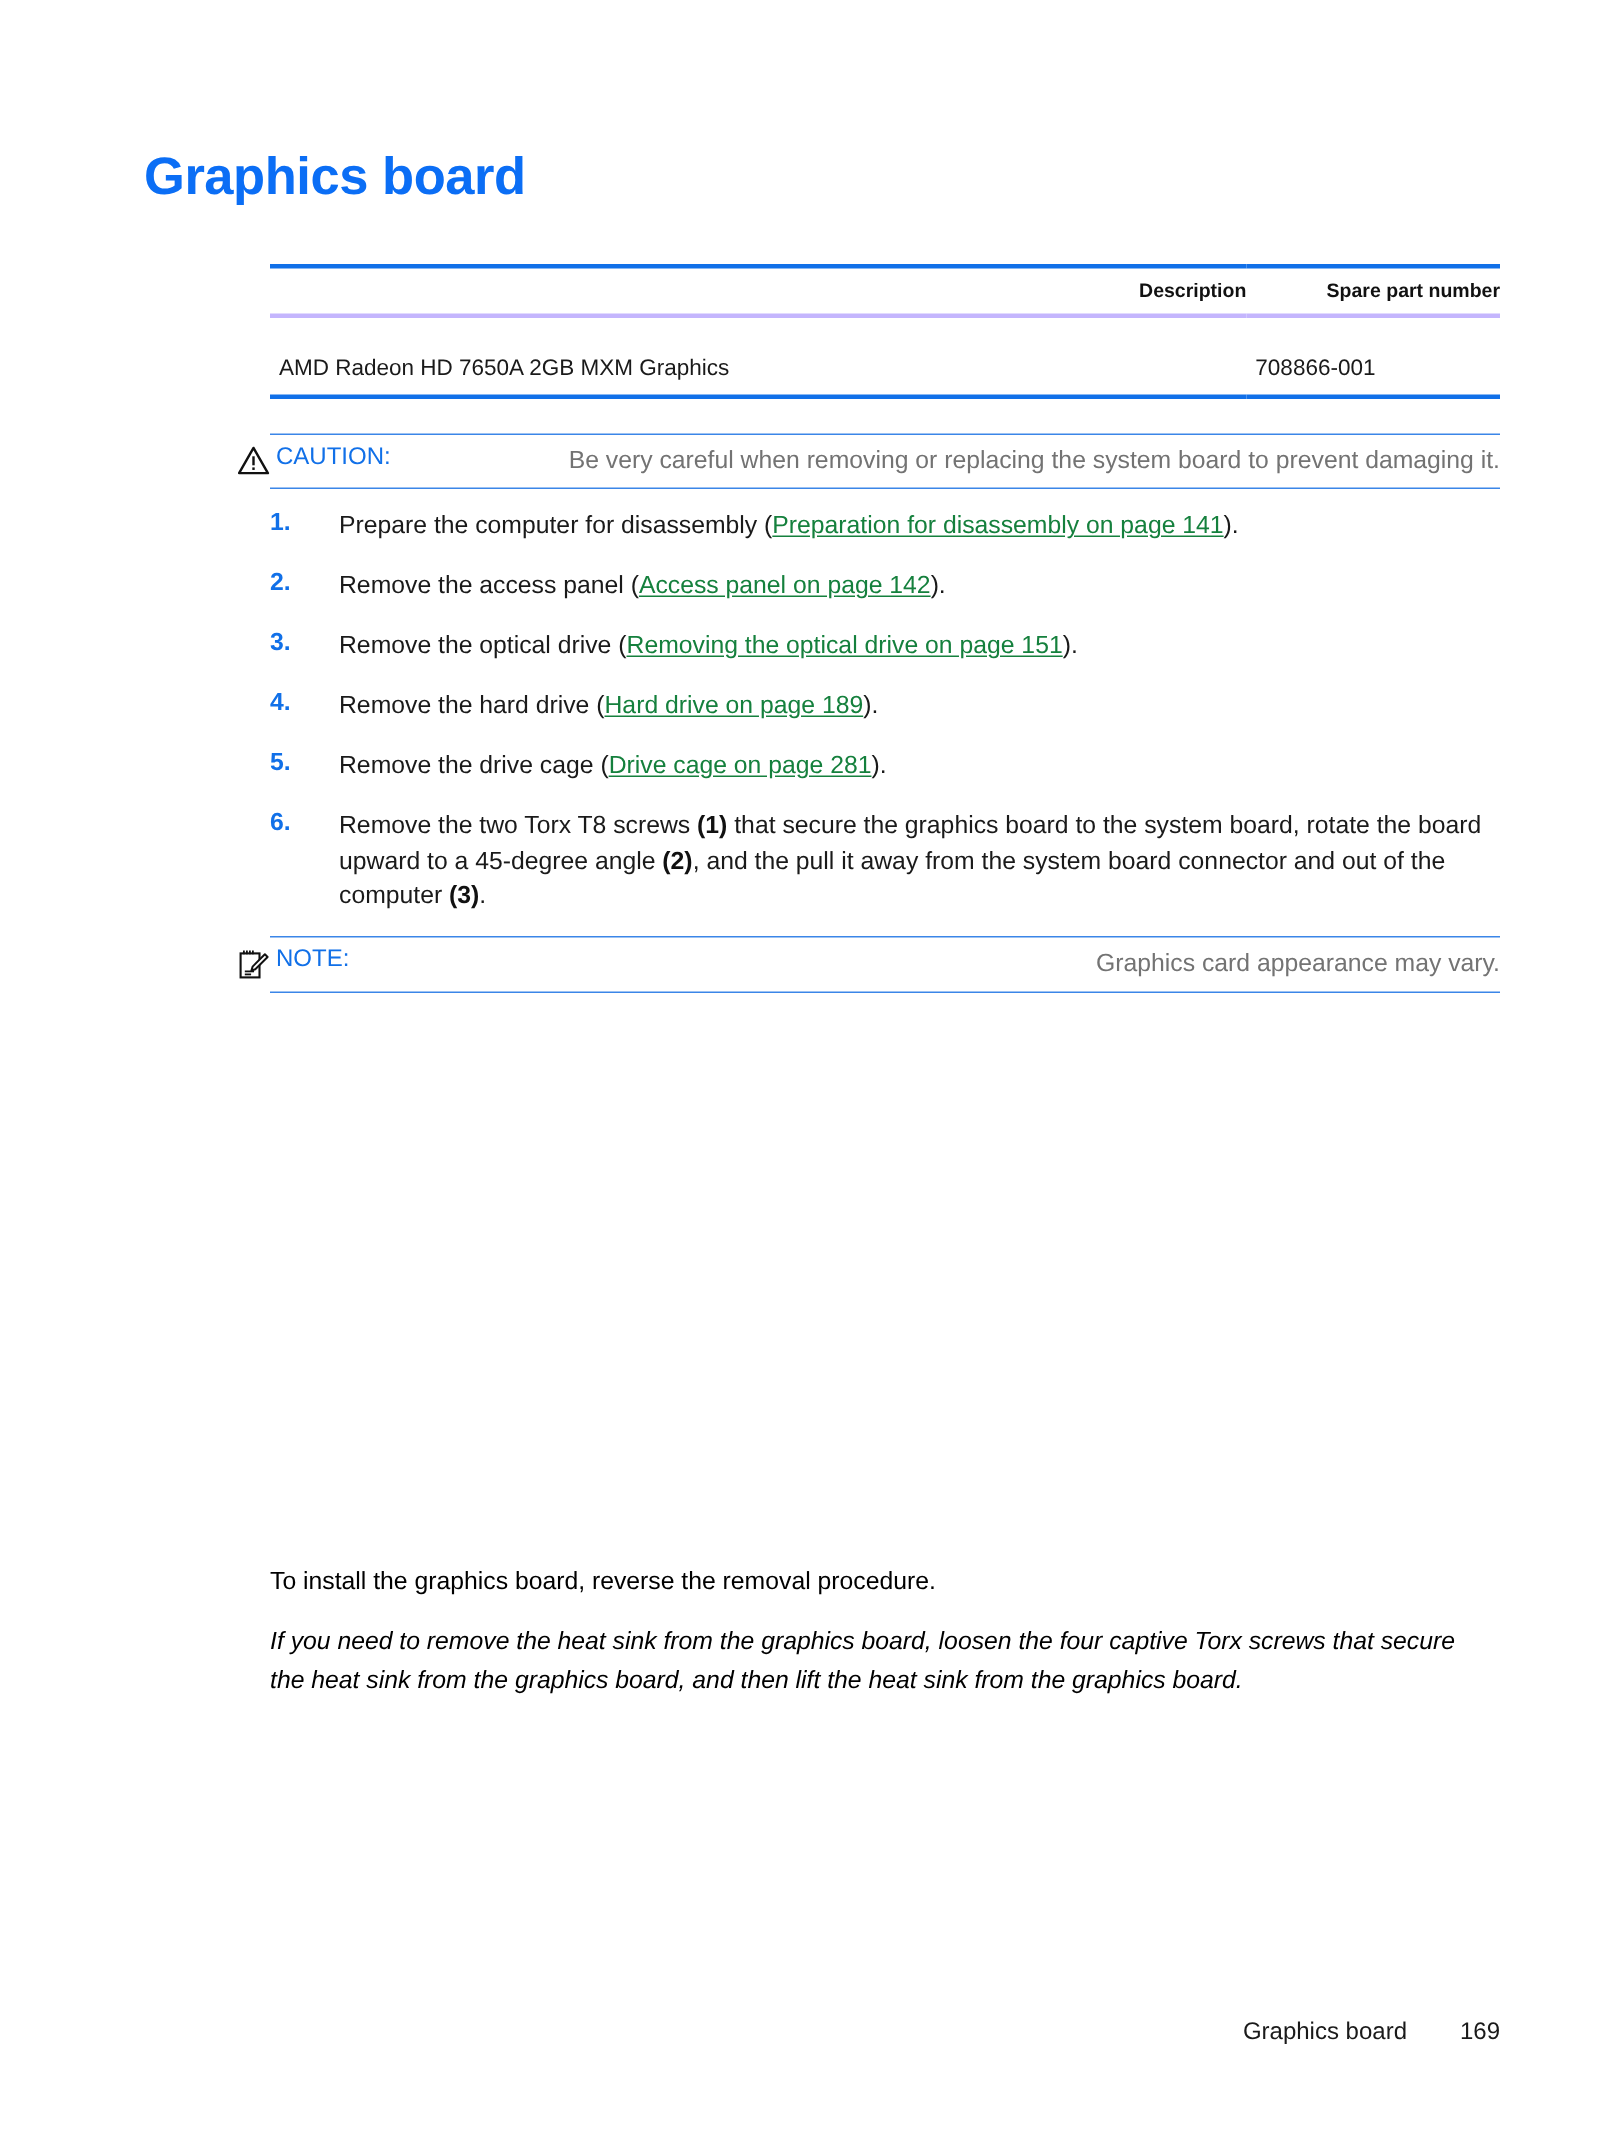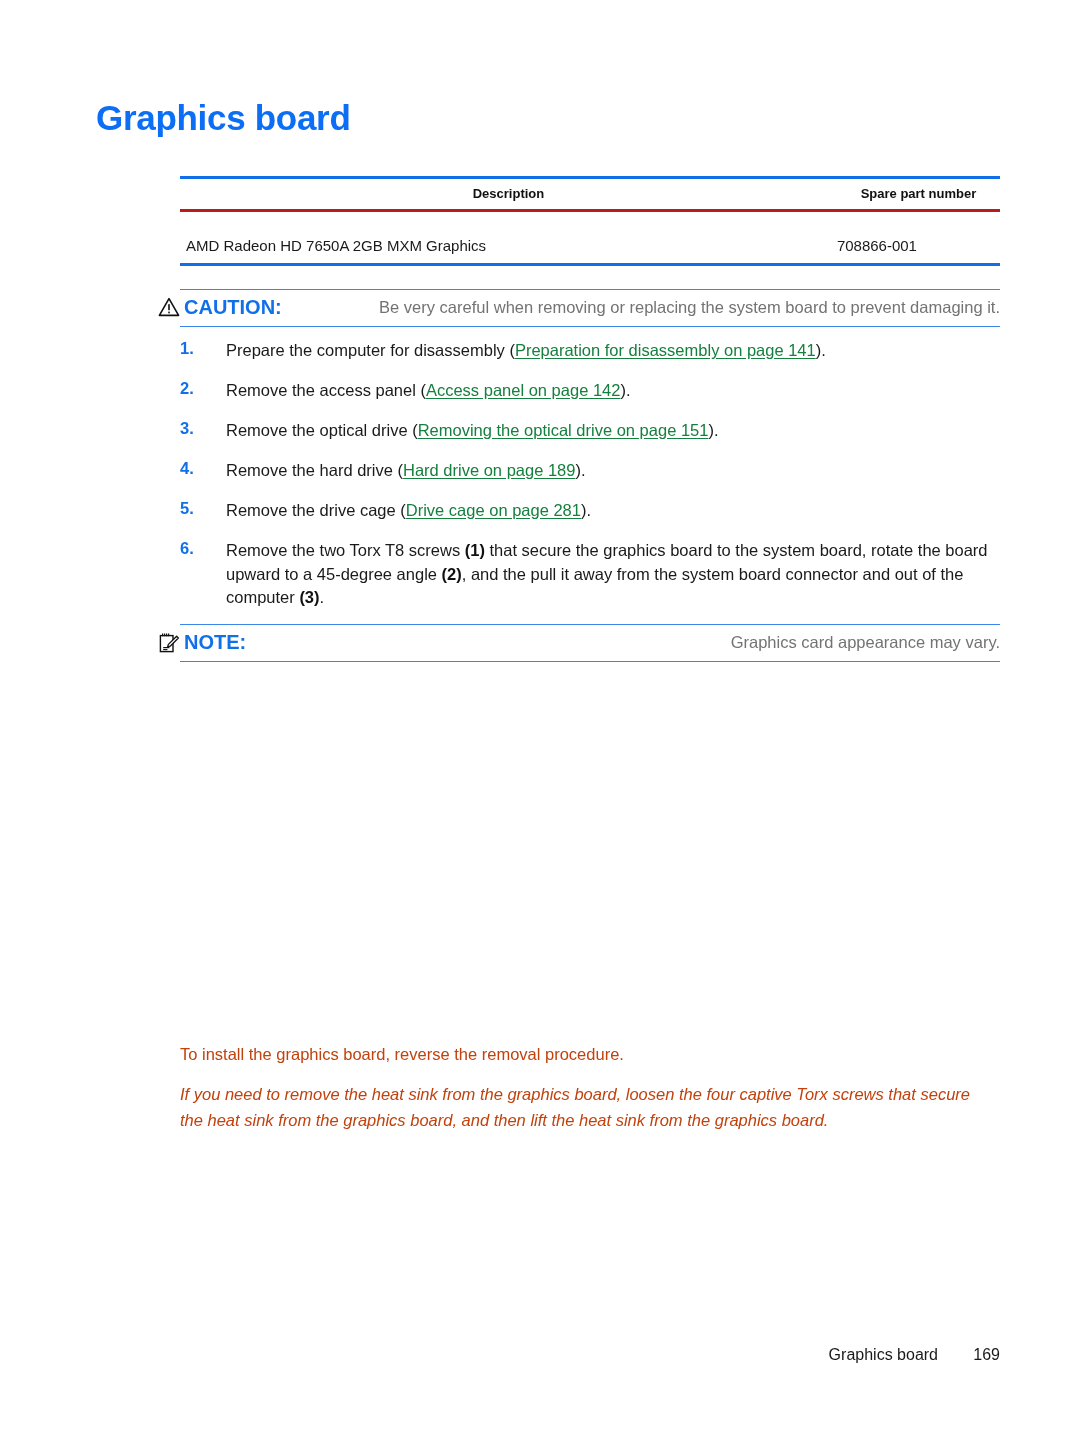--- a/index.html
+++ b/index.html
@@ -35,26 +35,26 @@
   
   .parts-table {
     position: absolute;
     left: 180px;
     top: 176px;
     width: 820px;
     border-collapse: collapse;
     font-size: 13.5px;
   }
   .parts-table thead th {
-    text-align: center;
+    text-align: right;
     font-weight: bold;
     font-size: 13px;
     padding: 7px 0 8px 6px;
     border-top: 3px solid #1170e8;
-    border-bottom: 3px solid #b91c1c;
+    border-bottom: 3px solid #c4b5fd;
     color: #111;
   }
   .parts-table tbody td {
     text-align: left;
     font-weight: normal;
     font-size: 15px;
     padding: 25px 0 9px 6px;
     border-bottom: 3px solid #1170e8;
     color: #1a1a1a;
   }
@@ -78,22 +78,22 @@
   }
   .admon-icon {
     flex: 0 0 auto;
     width: 26px;
     margin-left: -22px;
     margin-top: 1px;
     line-height: 0;
   }
   .admon-label {
     flex: 0 0 auto;
-    font-weight: bold;
-    font-size: 20px;
+    font-weight: normal;
+    font-size: 16px;
     color: #1170e8;
     letter-spacing: 0px;
     white-space: nowrap;
   }
   .admon-text {
     flex: 1 1 auto;
     font-size: 16.5px;
     color: #737373;
     margin-left: 14px;
     line-height: 1.35;
@@ -138,21 +138,21 @@
     color: #111;
   }
 
   
   .para {
     position: absolute;
     left: 180px;
     width: 810px;
     font-size: 16.5px;
     line-height: 1.55;
-    color: #c2410c;
+    color: #000000;
   }
   #para-install { top: 1042px; }
   #para-heatsink { top: 1082px; }
 
   
   .footer {
     position: absolute;
     left: 180px;
     right: 80px;
     top: 1346px;

